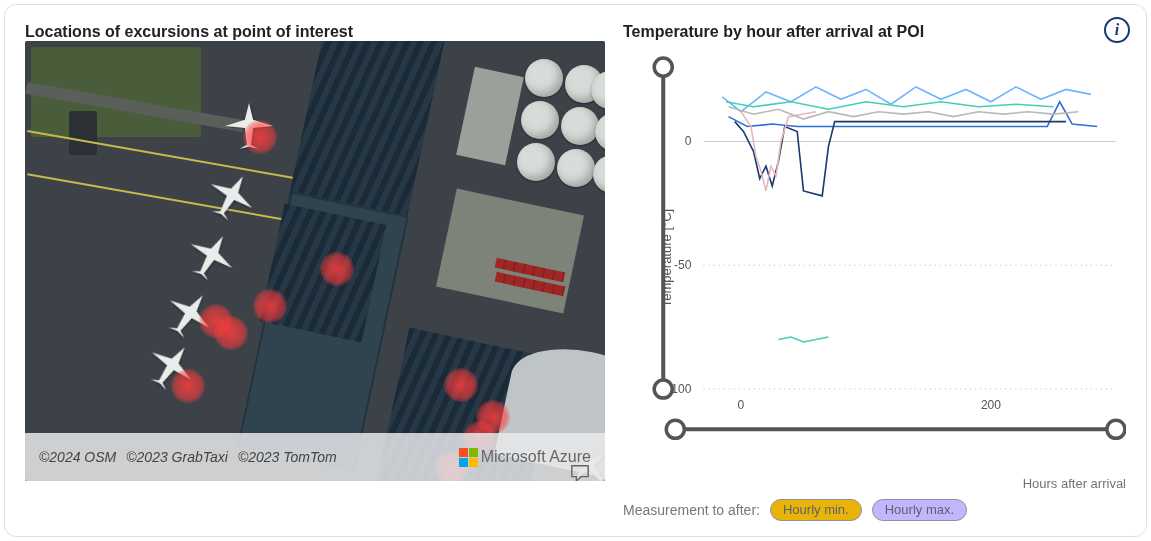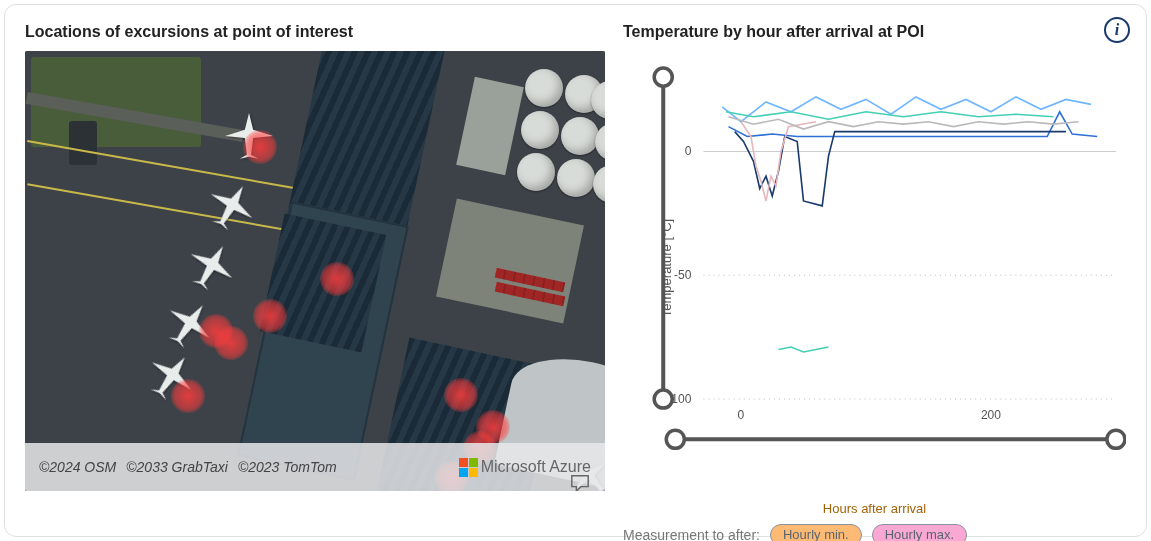--- a/index.html
+++ b/index.html
@@ -45,21 +45,20 @@
     .right {
       flex: 1;
       display: flex;
       flex-direction: column;
       position: relative;
     }
     .title {
       font-size: 16px;
       font-weight: 700;
       color: #222;
-      margin-bottom: 10px;
     }
     .map-img {
       position: relative;
       width: 580px;
       height: 440px;
       background: #6a7260;
       border-radius: 2px;
       overflow: hidden;
     }
     .attrib {
@@ -126,24 +125,24 @@
     .axis-label-y {
       position: absolute;
       left: -6px;
       top: 50%;
       transform: translateY(-50%) rotate(-90deg);
       transform-origin: center;
       font-size: 13px;
       color: #555;
     }
     .axis-label-x {
-      text-align: center;
+      text-align: right;
       font-size: 13px;
-      color: #a16207;
-      margin-top: 19px;
+      color: #737373;
+      margin-top: 4px;
     }
     .slider-handle {
       fill: #fff;
       stroke: #555;
       stroke-width: 3.5;
     }
     .slider-track { stroke: #555; stroke-width: 4; }
     .grid-dots { stroke: #bbb; stroke-width: 1; stroke-dasharray: 1 4; }
     .y-baseline { stroke: #ccc; stroke-width: 1; }
     .tick-text { font-size: 12px; fill: #555; }
@@ -155,23 +154,23 @@
       font-size: 14px;
       color: #777;
     }
     .pill {
       border: 1.5px solid #8a94a0;
       border-radius: 14px;
       padding: 2px 12px 3px 12px;
       font-size: 13px;
       color: #5a6470;
       cursor: pointer;
-      background: #f9a8d4;
-    }
-    .pill.active { background: #fdba74; }
+      background: #c4b5fd;
+    }
+    .pill.active { background: #eab308; }
     .series { fill: none; stroke-width: 1.6; }
   </style>
 </head>
 <body>
 
 <div class="card">
   <div class="info-btn">i</div>
 
   <div class="left">
     <div class="title">Locations of excursions at point of interest</div>
@@ -231,21 +230,21 @@
           <div class="excursion" style="left: 206px; top: 292px;"></div>
           <div class="excursion" style="left: 163px; top: 345px;"></div>
           <div class="excursion" style="left: 436px; top: 344px;"></div>
           <div class="excursion" style="left: 468px; top: 376px;"></div>
           <div class="excursion" style="left: 455px; top: 397px;"></div>
           <div class="excursion" style="left: 427px; top: 427px;"></div>
         </div>
 
       <div class="attrib">
         <span class="seg">©2024 OSM</span>
-        <span class="seg">©2033 GrabTaxi</span>
+        <span class="seg">©2023 GrabTaxi</span>
         <span class="seg">©2023 TomTom</span>
         <span class="azure">
           <span class="mslogo">
               <span></span>
               <span></span>
               <span></span>
               <span></span>
             </span>
           <span>Microsoft Azure</span>
         </span>

